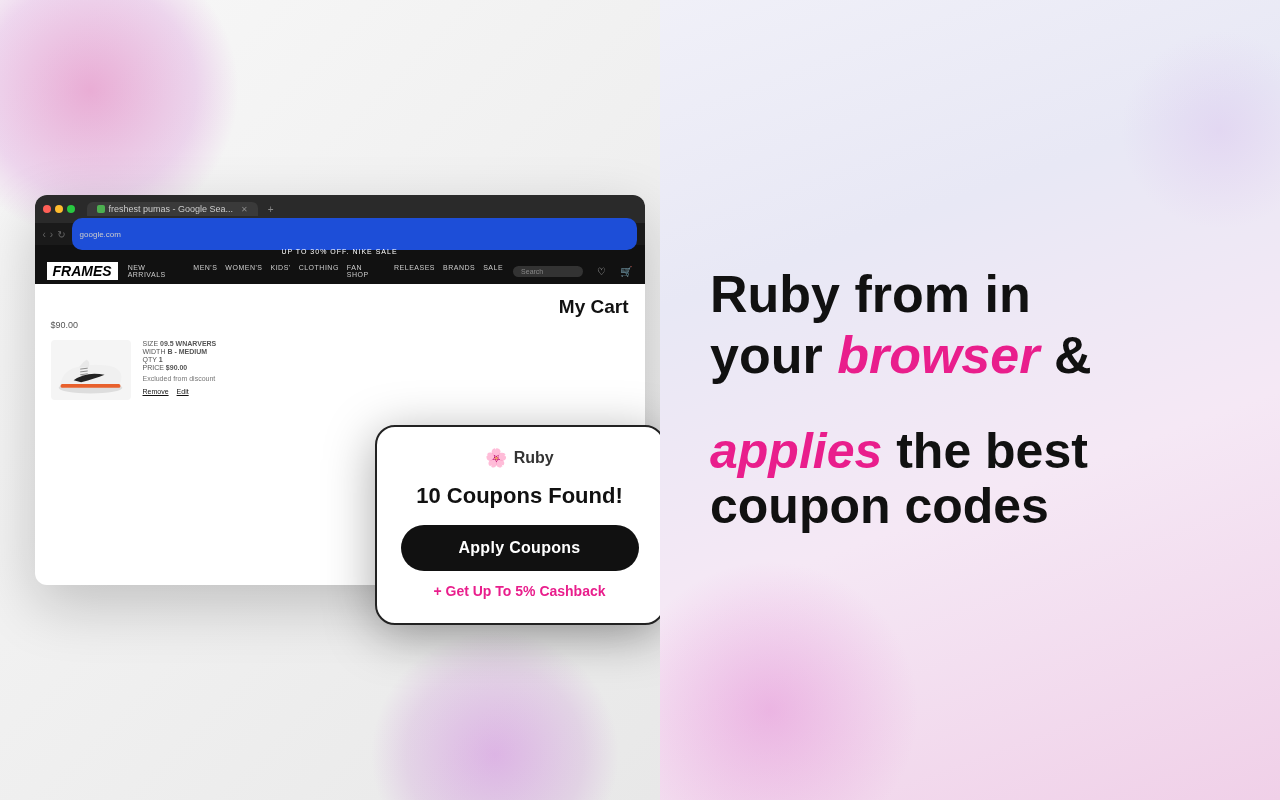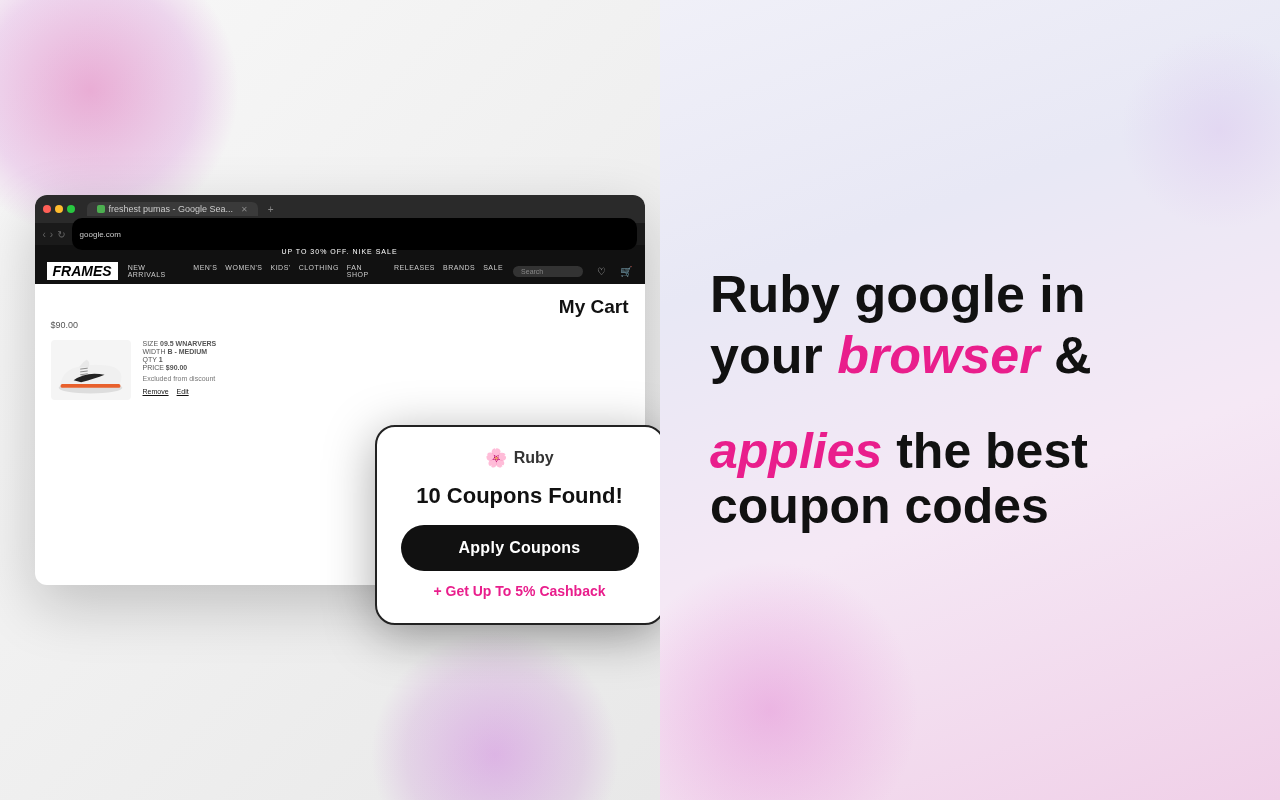--- a/index.html
+++ b/index.html
@@ -128,21 +128,21 @@
 
     .nav-arrows {
       display: flex;
       gap: 4px;
       color: #666;
       font-size: 10px;
     }
 
     .address-bar {
       flex: 1;
-      background: #000000;
+      background: #1d4ed8;
       border-radius: 10px;
       height: 20px;
       display: flex;
       align-items: center;
       padding: 16px 8px;
       font-size: 8px;
       color: #ccc;
     }
 
     
@@ -537,21 +537,21 @@
       <div class="cashback-text">+ Get Up To 5% Cashback</div>
     </div>
 
   </div>
 </div>
 
 <div class="right-panel">
 
   <div>
     <div class="headline-line1">
-      <span>Ruby google in</span>
+      <span>Ruby from in</span>
     </div>
     <div class="headline-line2">
       <span>your </span><span class="headline-browser">browser</span><span class="headline-ampersand"> &amp;</span>
     </div>
   </div>
 
   <div class="subheadline">
     <div class="subheadline-line2">
       <span class="subheadline-applies">applies</span><span> the best</span>
     </div>

